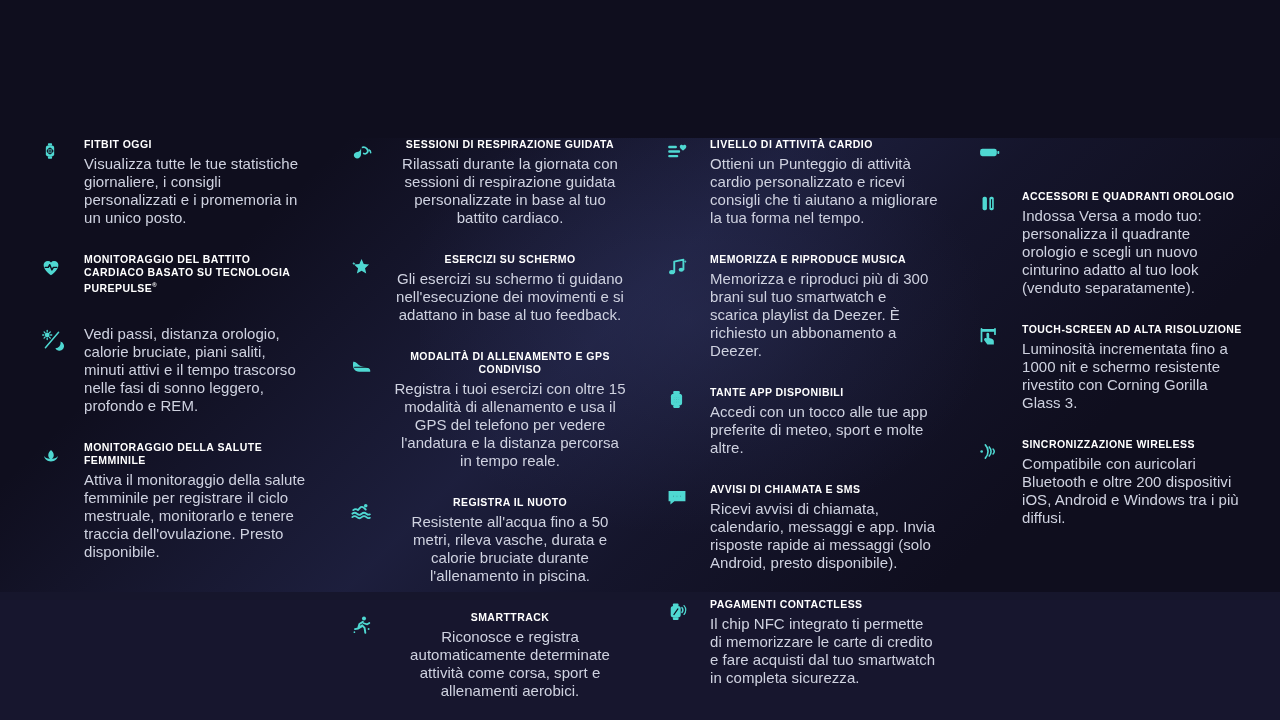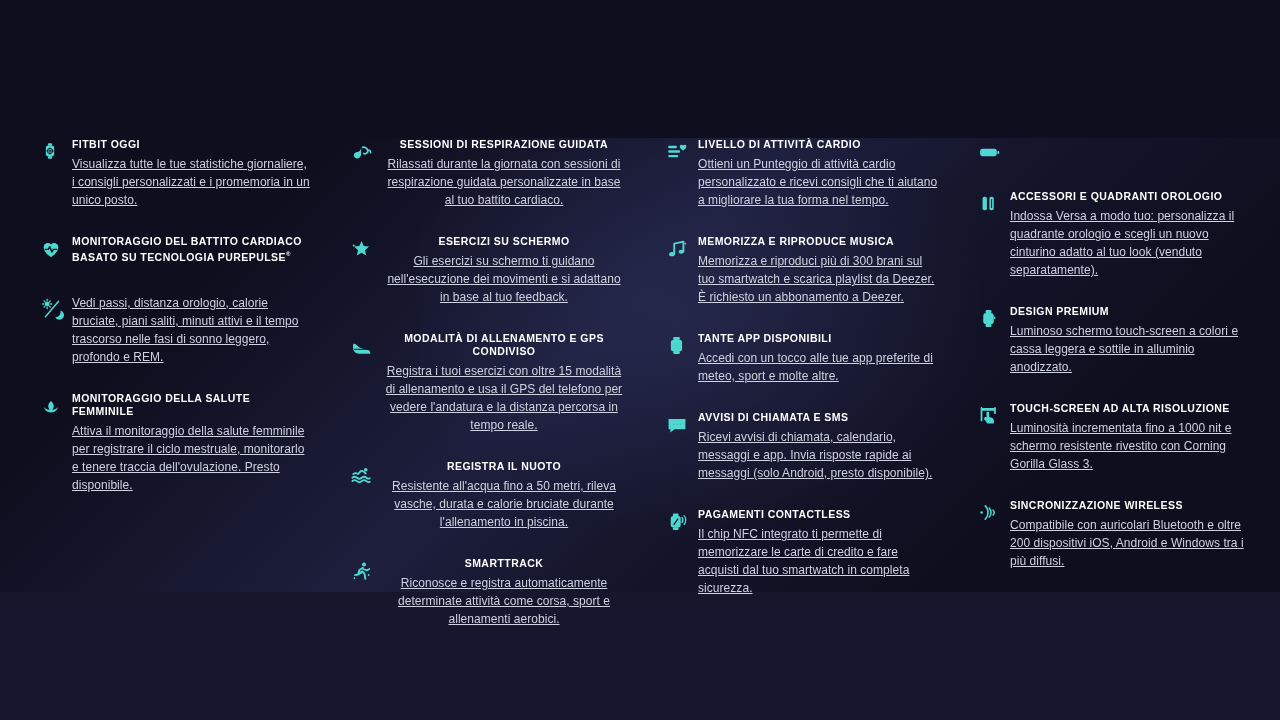--- a/index.html
+++ b/index.html
@@ -26,38 +26,37 @@
   }
   #feature-band {
     position:absolute; left:0; top:138px; width:1280px; height:454px;
   }
   #columns {
     position:absolute; left:0; top:0; width:1280px; height:454px;
     display:flex; padding:0 16px;
   }
   .feature-column { width:25%; padding:0 8px; }
 
-  .feature-item { display:flex; margin-bottom:26px; }
+  .feature-item { display:flex; margin-bottom:26px;gap:12px; }
   .feature-icon {
     flex:0 0 32px; width:32px; padding-top:3px;
     display:flex; align-items:flex-start; justify-content:flex-start;
   }
   .feature-icon svg { display:block; }
   .feature-text { flex:1 1 auto; min-width:0; }
 
   .feature-title {
     font-size:10.5px; font-weight:bold; color:#ffffff;
     letter-spacing:0.45px; line-height:13px;
     text-transform:uppercase; margin-bottom:4px;
   }
   .feature-title sup { font-size:6px; vertical-align:super; font-weight:bold; }
   .feature-desc {
-    font-size:12px; color:#cfd2e0; line-height:18px;
+    font-size:15px; color:#cfd2e0; line-height:18px;
     letter-spacing:0.05px;
-    text-decoration:underline;
   }
 
   
   .col-0 { padding-left:24px; padding-right:18px; }
   .col-1 { padding-left:22px; padding-right:14px;text-align:center; }
   .col-2 { padding-left:26px; padding-right:14px; }
   .col-3 { padding-left:26px; padding-right:18px; }
 
   #footer-area {
     position:absolute; left:0; top:592px; width:1280px; height:128px;
@@ -322,34 +321,20 @@
               </svg>
             </div>
             <div class="feature-text">
               <div class="feature-title">ACCESSORI E QUADRANTI OROLOGIO</div>
               <div class="feature-desc">Indossa Versa a modo tuo: personalizza il quadrante orologio e scegli un nuovo cinturino adatto al tuo look (venduto separatamente).</div>
             </div>
           </div>
           <div class="feature-item">
             <div class="feature-icon">
               <svg width="21" height="21" viewBox="0 0 24 24" fill="none" stroke="#4fd8d2" stroke-width="1.7" stroke-linecap="round" stroke-linejoin="round">
-                <rect x="6" y="5.6" width="12" height="13" rx="3.4" fill="#4fd8d2" stroke="none"></rect>
-                <rect x="8.6" y="2.4" width="6.8" height="3.4" rx="1.3" fill="#4fd8d2" stroke="none"></rect>
-                <rect x="8.6" y="18.4" width="6.8" height="3.4" rx="1.3" fill="#4fd8d2" stroke="none"></rect>
-                <rect x="18" y="9.6" width="1.8" height="3" rx="0.8" fill="#4fd8d2" stroke="none"></rect>
-              </svg>
-            </div>
-            <div class="feature-text">
-              <div class="feature-title">DESIGN PREMIUM</div>
-              <div class="feature-desc">Luminoso schermo touch-screen a colori e cassa leggera e sottile in alluminio anodizzato.</div>
-            </div>
-          </div>
-          <div class="feature-item">
-            <div class="feature-icon">
-              <svg width="21" height="21" viewBox="0 0 24 24" fill="none" stroke="#4fd8d2" stroke-width="1.7" stroke-linecap="round" stroke-linejoin="round">
                 <path d="M4 3.4h15.4v3.2H4z" fill="#4fd8d2" stroke="none"></path>
                 <path d="M4 3.4v14.2" stroke="#4fd8d2" stroke-width="2" fill="none"></path>
                 <path d="M19.4 3.4v6" stroke="#4fd8d2" stroke-width="2" fill="none"></path>
                 <path d="M9.6 9.4a1.6 1.6 0 0 1 3.2 0v4.4l3 .8c1.4.4 2.3 1.6 2.3 3v3.6h-7.4l-3.4-4.6c-.6-.9-.4-2 .4-2.6.7-.5 1.6-.4 2.2.2l-.3-4.8z" fill="#4fd8d2" stroke="none"></path>
               </svg>
             </div>
             <div class="feature-text">
               <div class="feature-title">TOUCH-SCREEN AD ALTA RISOLUZIONE</div>
               <div class="feature-desc">Luminosità incrementata fino a 1000 nit e schermo resistente rivestito con Corning Gorilla Glass 3.</div>
             </div>

